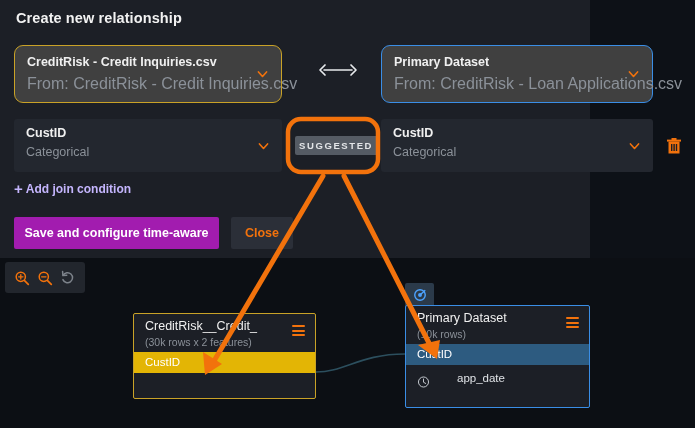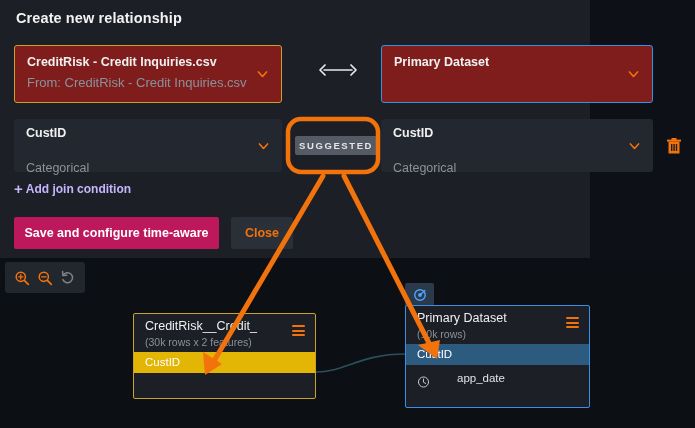--- a/index.html
+++ b/index.html
@@ -20,68 +20,68 @@
     background:#1c1f26;
     box-sizing:border-box;
   }
   #dialog-title{
     position:absolute;left:16px;top:10px;
     font-size:14.5px;font-weight:bold;color:#f2f2f2;letter-spacing:.1px;
   }
   
   .ds-select{
     position:absolute;top:45px;height:58px;box-sizing:border-box;
-    background:#7f1d1d;border-radius:3px;
+    background:#404040;border-radius:9px;
     border:1px solid transparent;
   }
   #ds-left{left:14px;width:268px;border-color:#c9a227;}
   #ds-right{left:381px;width:272px;border-color:#3a8ee6;}
   .ds-name{
     position:absolute;left:12px;top:9px;font-size:12.5px;font-weight:bold;color:#f0f0f0;
     white-space:nowrap;
   }
   .ds-from{
-    position:absolute;left:12px;top:29px;font-size:13px;color:#8b9199;white-space:nowrap;
+    position:absolute;left:12px;top:29px;font-size:16px;color:#8b9199;white-space:nowrap;
   }
   .chev{
     position:absolute;right:12px;top:50%;transform:translateY(-50%);
     width:13px;height:13px;
   }
   .chev svg{display:block;}
   #swap-icon{
     position:absolute;left:310px;top:62px;width:56px;height:20px;
     color:#e8eaed;font-size:15px;line-height:20px;text-align:center;
   }
   
   .col-select{
     position:absolute;top:119px;height:53px;box-sizing:border-box;
     background:#23272f;border-radius:3px;
   }
   #col-left{left:14px;width:268px;}
   #col-right{left:381px;width:272px;}
   .col-name{position:absolute;left:12px;top:7px;font-size:12.5px;font-weight:bold;color:#f0f0f0;}
-  .col-type{position:absolute;left:12px;top:26px;font-size:12.5px;color:#8b9199;margin-top:16px;}
+  .col-type{position:absolute;left:12px;top:26px;font-size:12.5px;color:#8b9199;}
   #suggested-badge{
     position:absolute;left:295px;top:136px;
     background:#555b64;color:#e3e5e8;
     font-size:9.5px;font-weight:bold;letter-spacing:1.6px;
     padding:4px 7px 4px 4px;border-radius:2px;
   }
   #delete-join{
     position:absolute;left:666px;top:137px;width:16px;height:18px;color:#f2720c;
   }
   #add-join{
     position:absolute;left:14px;top:180px;
     font-size:12px;font-weight:bold;color:#c4b5fd;white-space:nowrap;
   }
   #add-join .plus{font-size:15px;font-weight:bold;vertical-align:-1px;margin-right:3px;}
   
   #save-btn{
     position:absolute;left:14px;top:217px;width:205px;height:32px;
-    background:#be185d;color:#ffffff;border:none;border-radius:2px;
+    background:#a21caf;color:#ffffff;border:none;border-radius:2px;
     font-family:"Liberation Sans",sans-serif;font-size:12.5px;font-weight:bold;
     cursor:pointer;
   }
   #close-btn{
     position:absolute;left:231px;top:217px;width:62px;height:32px;
     background:#2b2f38;color:#f2720c;border:none;border-radius:2px;
     font-family:"Liberation Sans",sans-serif;font-size:12.5px;font-weight:bold;
     cursor:pointer;
   }
   
@@ -200,20 +200,21 @@
   <div id="swap-icon">
     <svg width="44" height="16" viewBox="0 0 44 16">
       <path d="M9 3 L4 8 L9 13" fill="none" stroke="#e8eaed" stroke-width="1.7" stroke-linecap="round" stroke-linejoin="round"></path>
       <path d="M35 3 L40 8 L35 13" fill="none" stroke="#e8eaed" stroke-width="1.7" stroke-linecap="round" stroke-linejoin="round"></path>
       <path d="M8 8 L36 8" stroke="#e8eaed" stroke-width="1.5" stroke-linecap="round"></path>
     </svg>
   </div>
 
   <div class="ds-select" id="ds-right">
     <div class="ds-name">Primary Dataset</div>
+    <div class="ds-from">From: CreditRisk - Loan Applications.csv</div>
     <span class="chev">
       <svg width="13" height="13" viewBox="0 0 16 16">
           <path d="M3 5.5 L8 11 L13 5.5" fill="none" stroke="#f2720c" stroke-width="2" stroke-linecap="round" stroke-linejoin="round"></path>
         </svg>
     </span>
   </div>
 
   <div class="col-select" id="col-left">
     <div class="col-name">CustID</div>
     <div class="col-type">Categorical</div>

